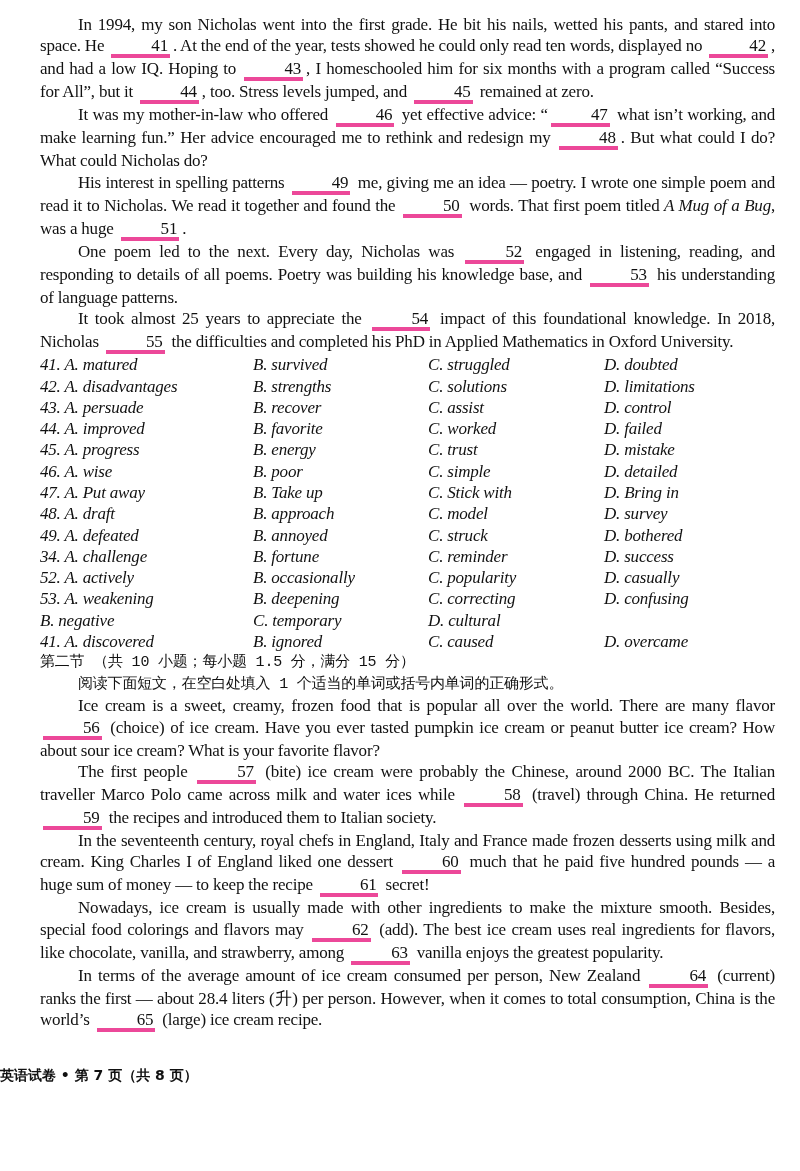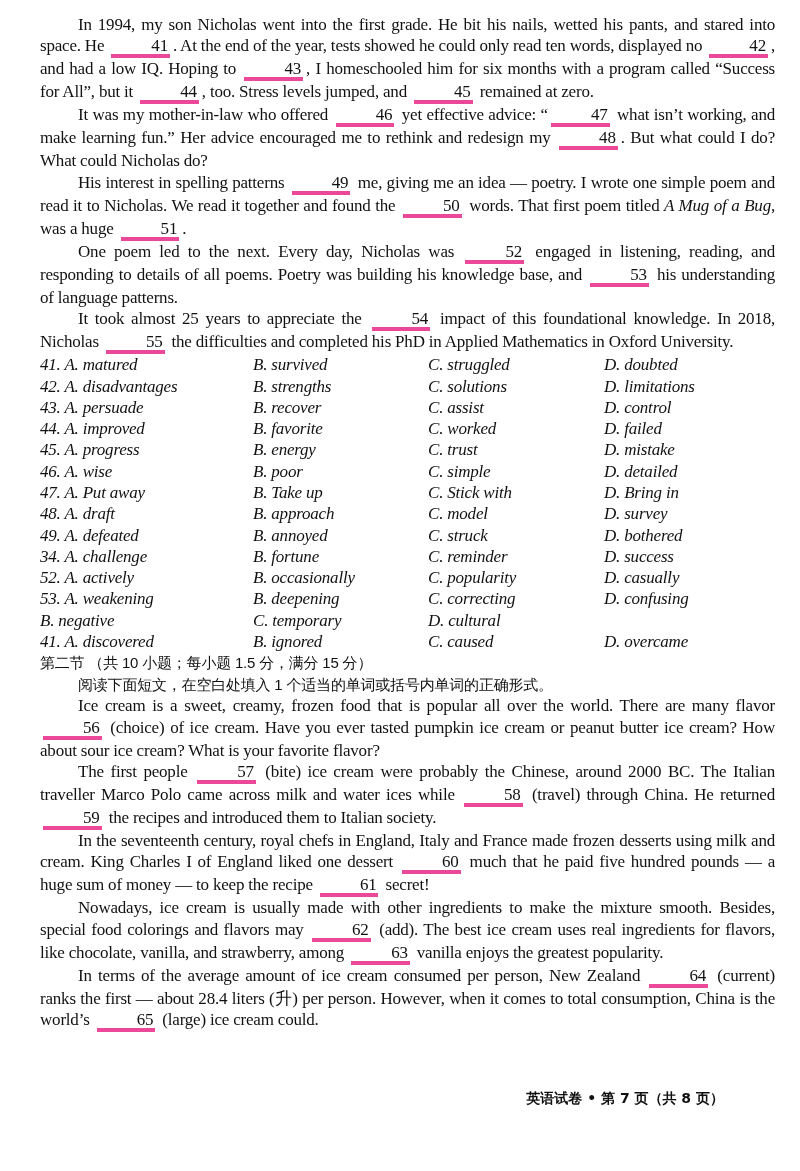--- a/index.html
+++ b/index.html
@@ -4,24 +4,24 @@
 <style>
   html, body { margin:0; padding:0; background:#ffffff; }
   body { width:800px; height:1171px; overflow:hidden; position:relative;
          font-family:"Liberation Serif","DejaVu Serif",serif; color:#111; }
   .page { position:absolute; left:40px; top:14px; width:735px; font-size:17px; line-height:21.4px; letter-spacing:-0.2px; }
   .para { margin:0; text-align:justify; text-indent:38px; }
   .blank { display:inline-block; border-bottom:4px solid #ec4899; min-width:52px; text-align:center; line-height:17px; padding:0 2px; margin:0 3px; }
   i { }
   .opts { margin:0; padding:0; }
   .opt-row { display:grid; grid-template-columns:213px 175px 176px 160px; height:21.3px; line-height:21.3px;font-style:italic; }
-  .zh { font-family:Liberation Sans, sans-serif; font-size:15px; }
+  .zh { font-family:Liberation Mono, monospace; font-size:15px; }
   .section-title { margin:0; line-height:21.4px; }
   .instr { margin:0; text-indent:38px; line-height:21.4px; }
-  .footer { position:absolute; top:1090px; left:0; width:724px; text-align:right;
+  .footer { position:absolute; top:1067px; left:0; width:724px; text-align:left;
             font-family:"DejaVu Sans","Liberation Sans",sans-serif; font-size:14px; font-weight:bold; }
 </style>
 </head>
 <body>
 
 <div class="page">
 
   <div>
     <p class="para">
       <span>In 1994, my son Nicholas went into the first grade. He bit his nails, wetted his pants, and stared into space. He </span><span class="blank">41</span><span>. At the end of the year, tests showed he could only read ten words, displayed no </span><span class="blank">42</span><span>, and had a low IQ. Hoping to </span><span class="blank">43</span><span>, I homeschooled him for six months with a program called “Success for All”, but it </span><span class="blank">44</span><span>, too. Stress levels jumped, and </span><span class="blank">45</span><span> remained at zero.</span>
@@ -136,18 +136,18 @@
     <p class="para">
       <span>The first people </span><span class="blank">57</span><span> (bite) ice cream were probably the Chinese, around 2000 BC. The Italian traveller Marco Polo came across milk and water ices while </span><span class="blank">58</span><span> (travel) through China. He returned </span><span class="blank">59</span><span> the recipes and introduced them to Italian society.</span>
     </p>
     <p class="para">
       <span>In the seventeenth century, royal chefs in England, Italy and France made frozen desserts using milk and cream. King Charles I of England liked one dessert </span><span class="blank">60</span><span> much that he paid five hundred pounds — a huge sum of money — to keep the recipe </span><span class="blank">61</span><span> secret!</span>
     </p>
     <p class="para">
       <span>Nowadays, ice cream is usually made with other ingredients to make the mixture smooth. Besides, special food colorings and flavors may </span><span class="blank">62</span><span> (add). The best ice cream uses real ingredients for flavors, like chocolate, vanilla, and strawberry, among </span><span class="blank">63</span><span> vanilla enjoys the greatest popularity.</span>
     </p>
     <p class="para">
-      <span>In terms of the average amount of ice cream consumed per person, New Zealand </span><span class="blank">64</span><span> (current) ranks the first — about 28.4 liters (升) per person. However, when it comes to total consumption, China is the world’s </span><span class="blank">65</span><span> (large) ice cream could.</span>
+      <span>In terms of the average amount of ice cream consumed per person, New Zealand </span><span class="blank">64</span><span> (current) ranks the first — about 28.4 liters (升) per person. However, when it comes to total consumption, China is the world’s </span><span class="blank">65</span><span> (large) ice cream recipe.</span>
     </p>
   </div>
 </div>
 
 <div class="footer">英语试卷 • 第 7 页（共 8 页）</div>
 
 </body></html>

